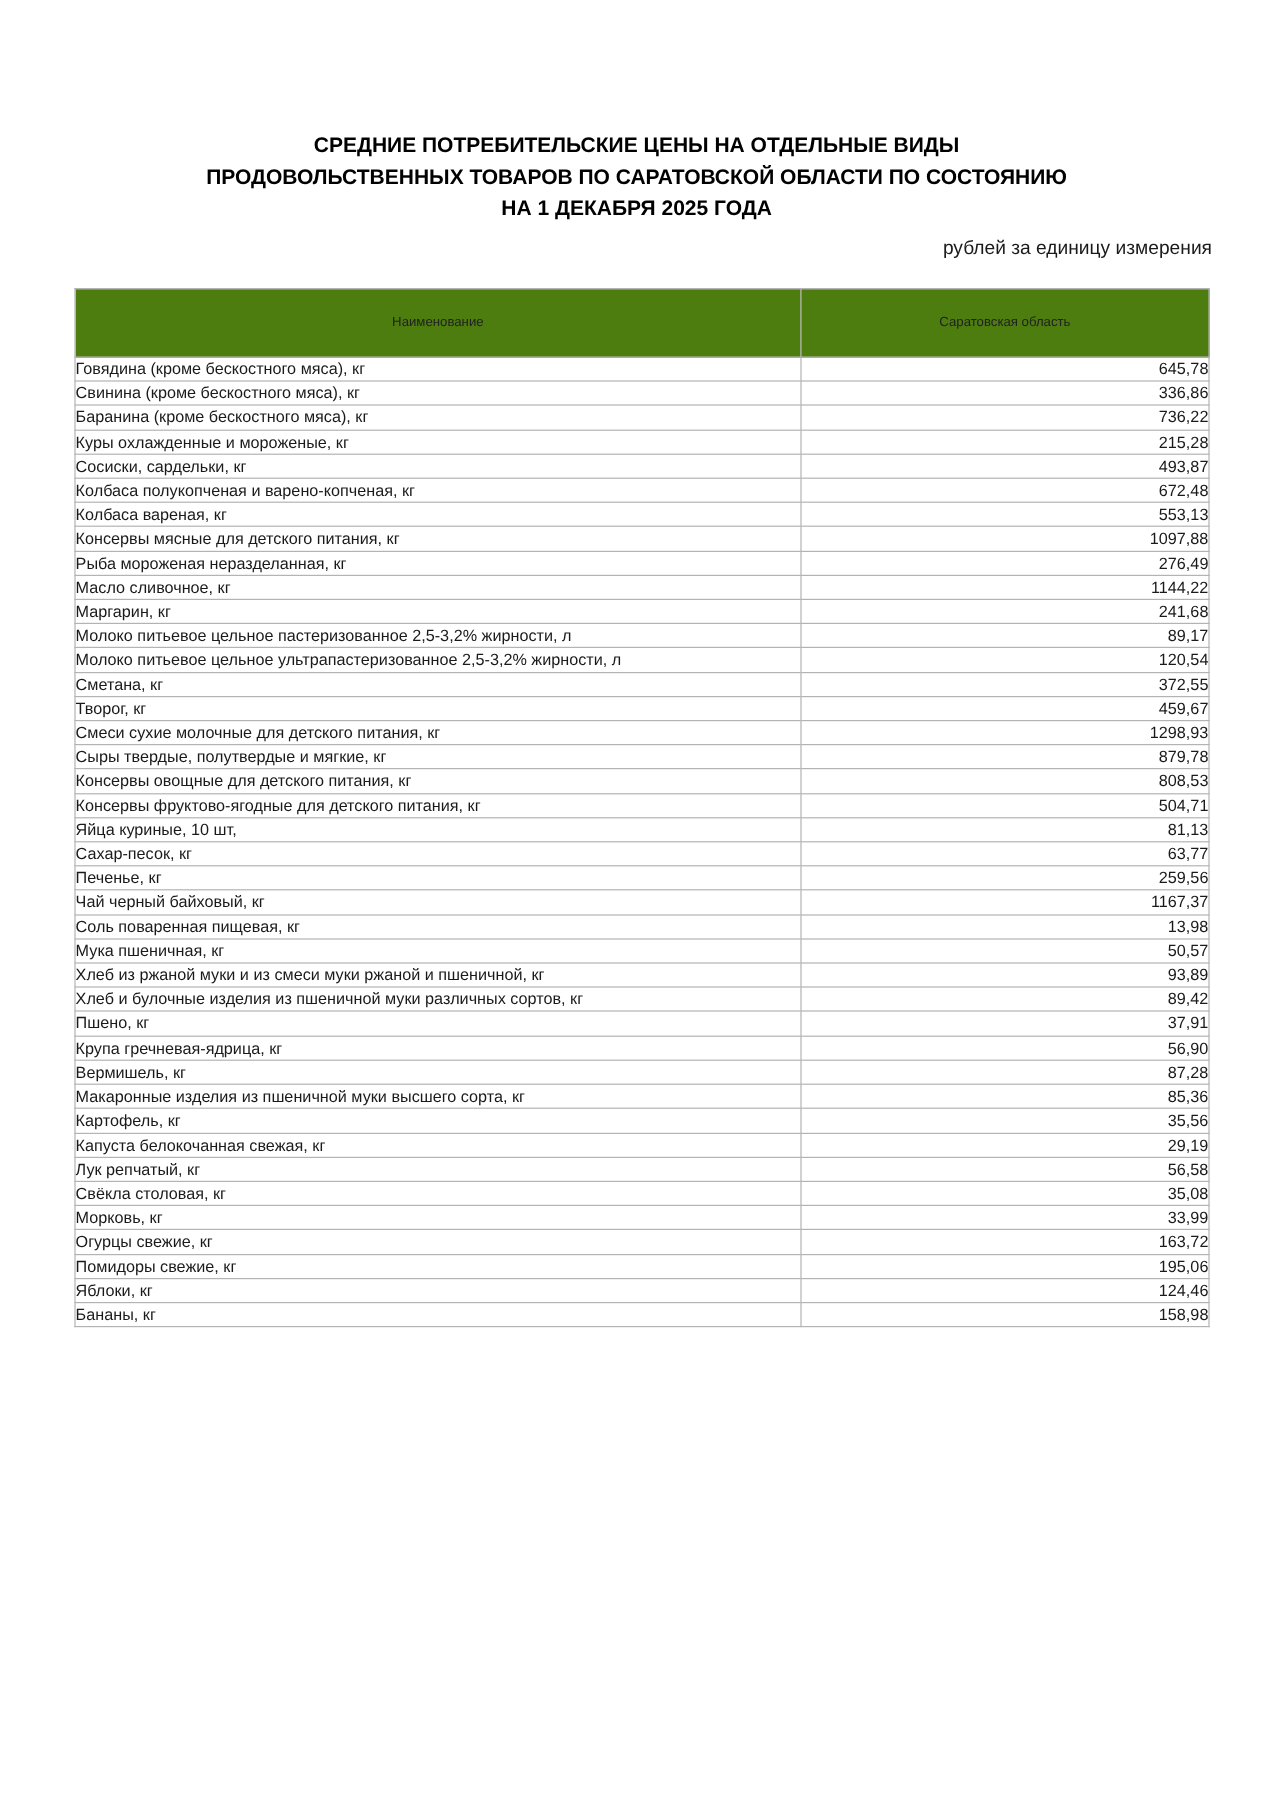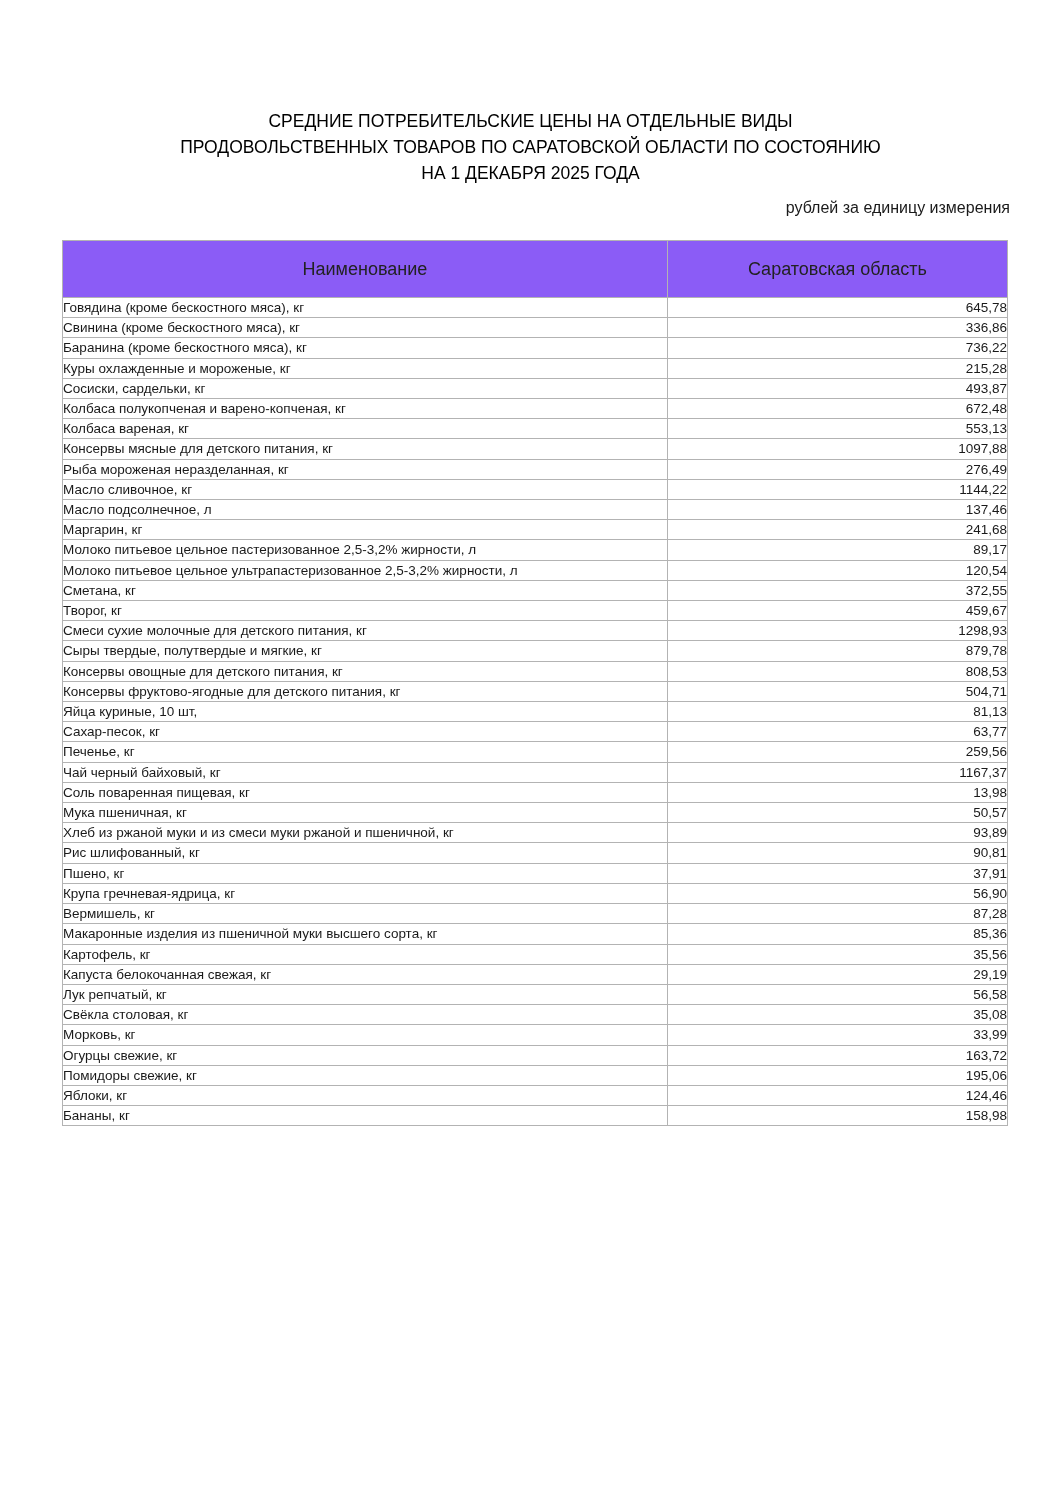--- a/index.html
+++ b/index.html
@@ -16,21 +16,21 @@
     background: #ffffff;
     overflow: hidden;
   }
   .title {
     position: absolute;
     top: 108px;
     left: 0;
     width: 1061px;
     text-align: center;
     font-size: 17.5px;
-    font-weight: normal;
+    font-weight: bold;
     line-height: 26px;
     color: #000000;
   }
   .units-note {
     position: absolute;
     top: 199px;
     right: 51px;
     font-size: 16px;
     font-weight: normal;
     color: #1a1a1a;
@@ -45,25 +45,25 @@
     table-layout: fixed;
     font-size: 13.5px;
   }
   table.price-table th,
   table.price-table td {
     border: 1px solid #b3b3b3;
     vertical-align: middle;
   }
   table.price-table th {
     height: 57px;
-    background: #8b5cf6;
+    background: #4d7c0f;
     font-weight: normal;
     text-align: center;
     color: #222222;
-    font-size: 18px;
+    font-size: 11px;
   }
   th.col-name, td.name-cell { width: 64%; }
   th.col-region, td.value-cell { width: 36%; }
   table.price-table td {
     height: 19.2px;
     padding: 0;
     line-height: 19.2px;
     white-space: nowrap;
     overflow: hidden;
   }
@@ -131,24 +131,20 @@
         </tr>
         <tr>
           <td class="name-cell">Рыба мороженая неразделанная, кг</td>
           <td class="value-cell">276,49</td>
         </tr>
         <tr>
           <td class="name-cell">Масло сливочное, кг</td>
           <td class="value-cell">1144,22</td>
         </tr>
         <tr>
-          <td class="name-cell">Масло подсолнечное, л</td>
-          <td class="value-cell">137,46</td>
-        </tr>
-        <tr>
           <td class="name-cell">Маргарин, кг</td>
           <td class="value-cell">241,68</td>
         </tr>
         <tr>
           <td class="name-cell">Молоко питьевое цельное пастеризованное 2,5-3,2% жирности, л</td>
           <td class="value-cell">89,17</td>
         </tr>
         <tr>
           <td class="name-cell">Молоко питьевое цельное ультрапастеризованное 2,5-3,2% жирности, л</td>
           <td class="value-cell">120,54</td>
@@ -199,22 +195,22 @@
         </tr>
         <tr>
           <td class="name-cell">Мука пшеничная, кг</td>
           <td class="value-cell">50,57</td>
         </tr>
         <tr>
           <td class="name-cell">Хлеб из ржаной муки и из смеси муки ржаной и пшеничной, кг</td>
           <td class="value-cell">93,89</td>
         </tr>
         <tr>
-          <td class="name-cell">Рис шлифованный, кг</td>
-          <td class="value-cell">90,81</td>
+          <td class="name-cell">Хлеб и булочные изделия из пшеничной муки различных сортов, кг</td>
+          <td class="value-cell">89,42</td>
         </tr>
         <tr>
           <td class="name-cell">Пшено, кг</td>
           <td class="value-cell">37,91</td>
         </tr>
         <tr>
           <td class="name-cell">Крупа гречневая-ядрица, кг</td>
           <td class="value-cell">56,90</td>
         </tr>
         <tr>

